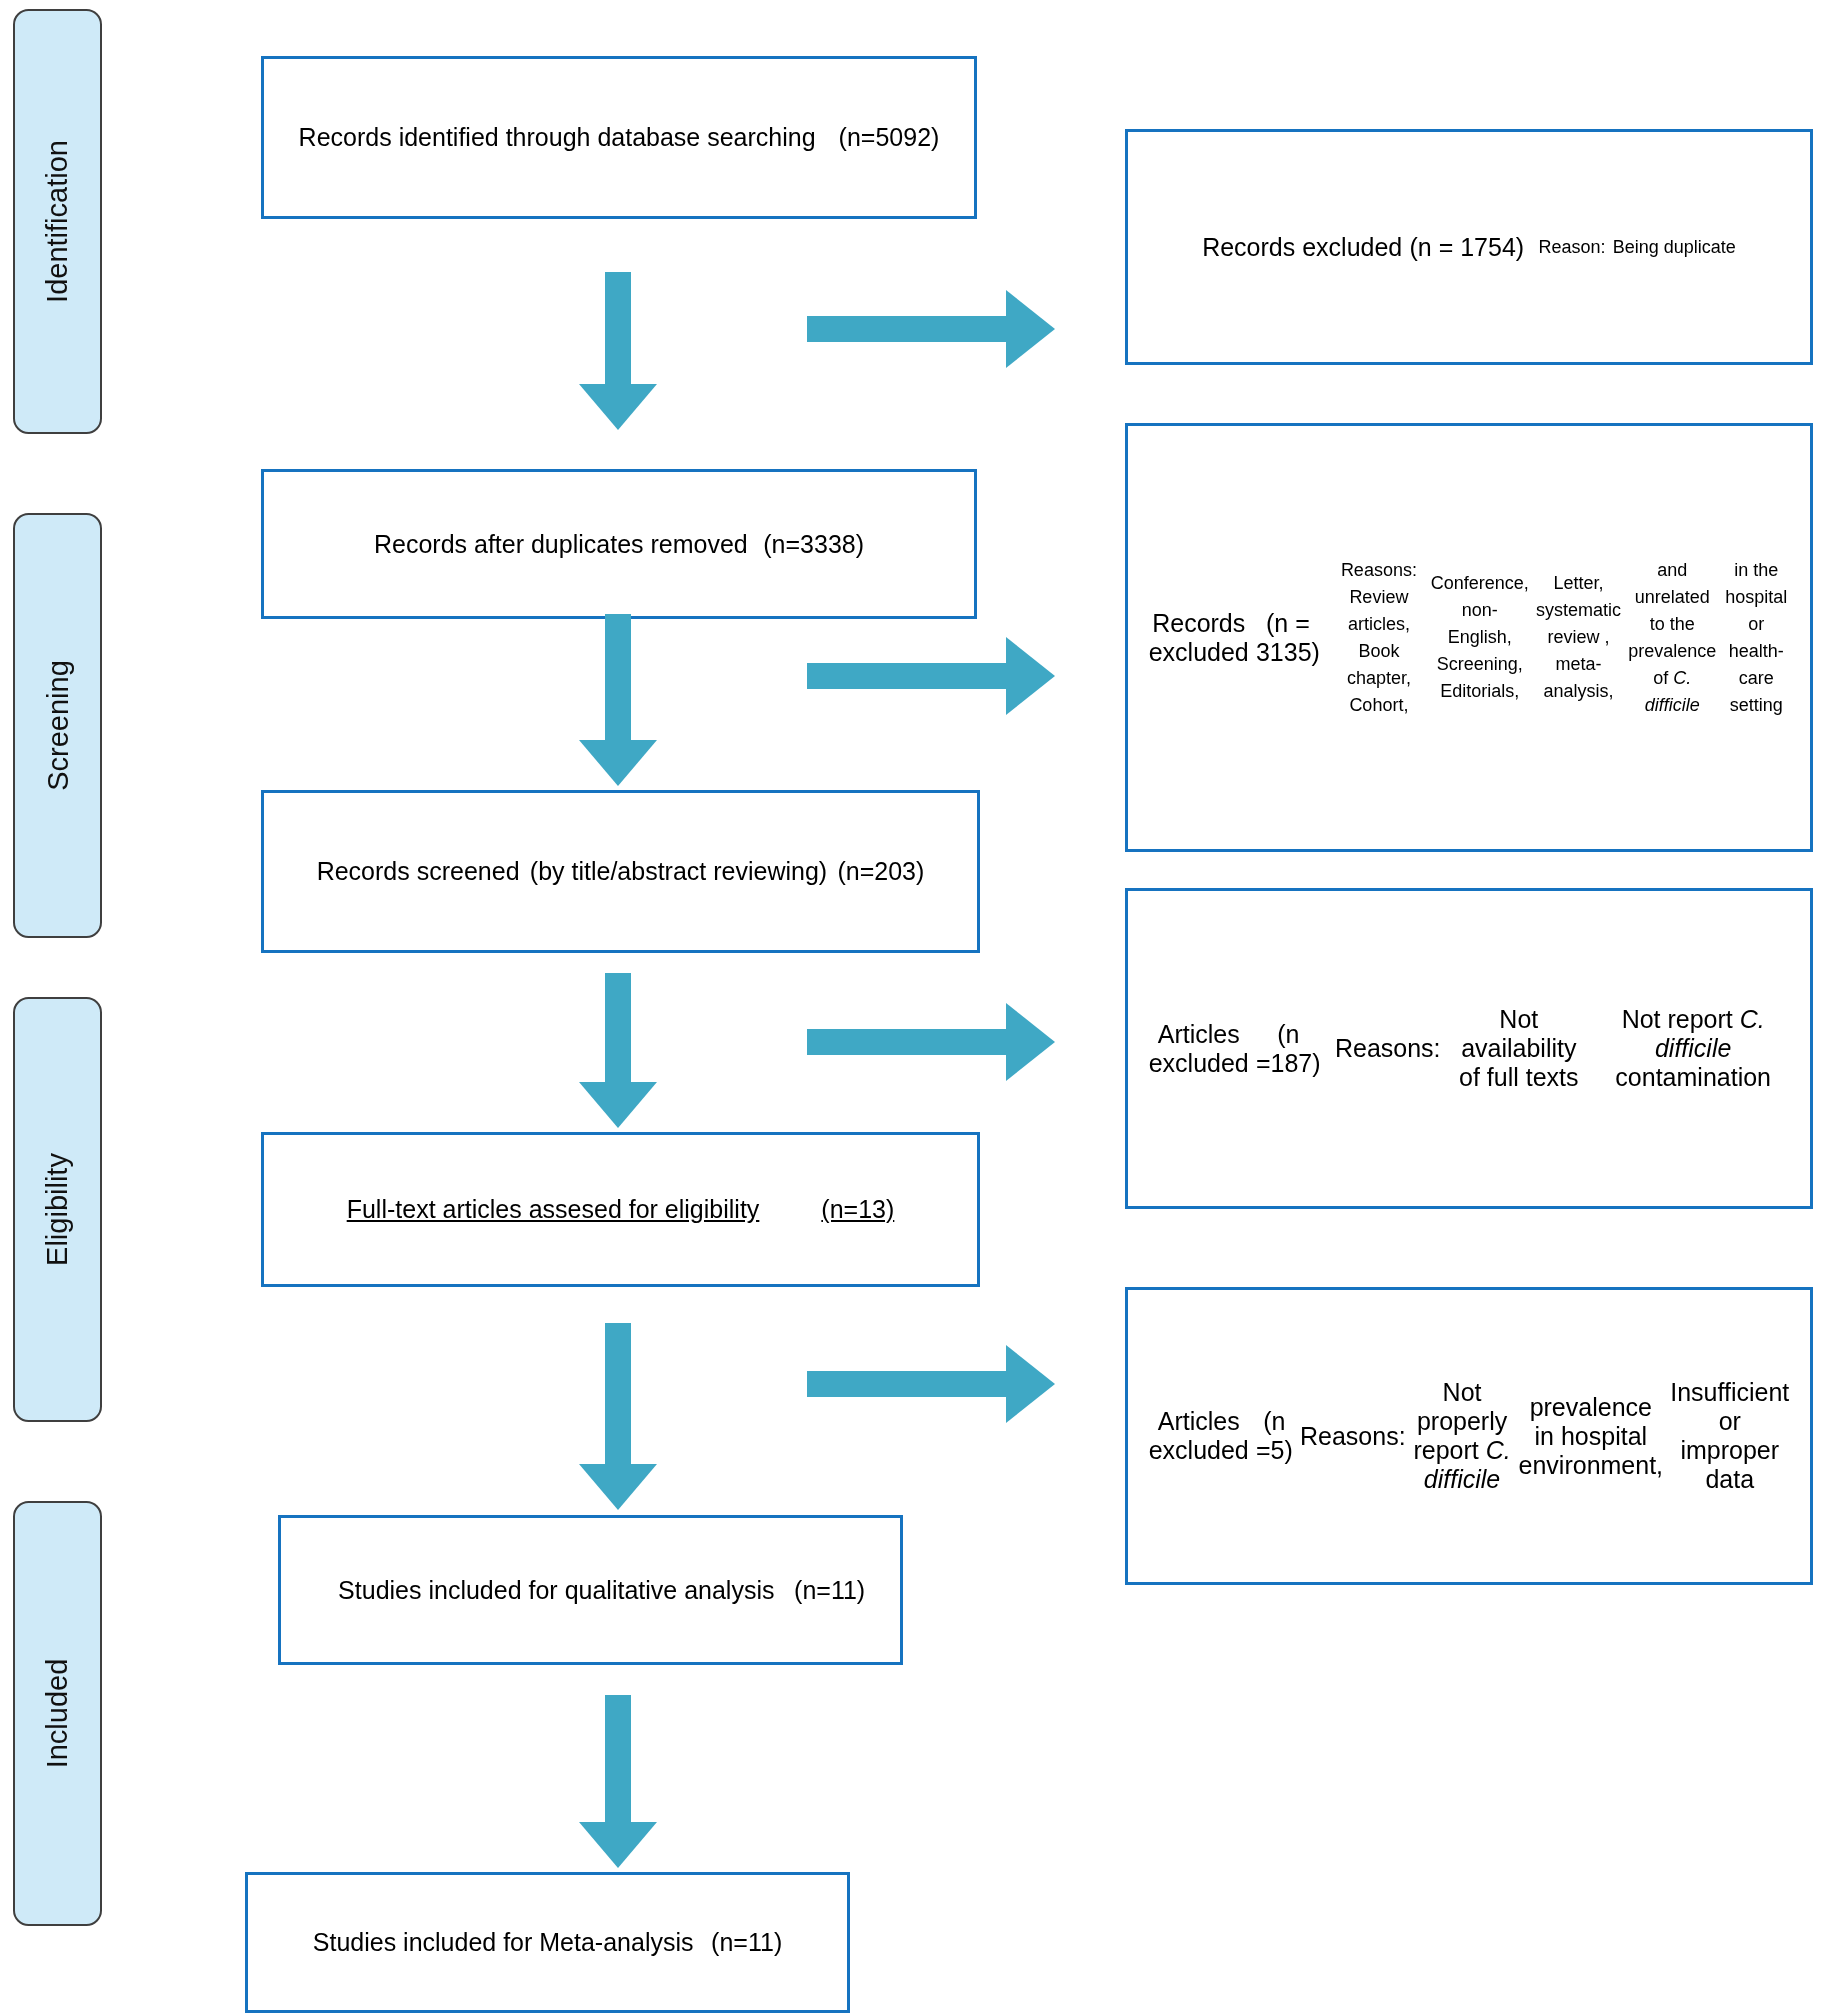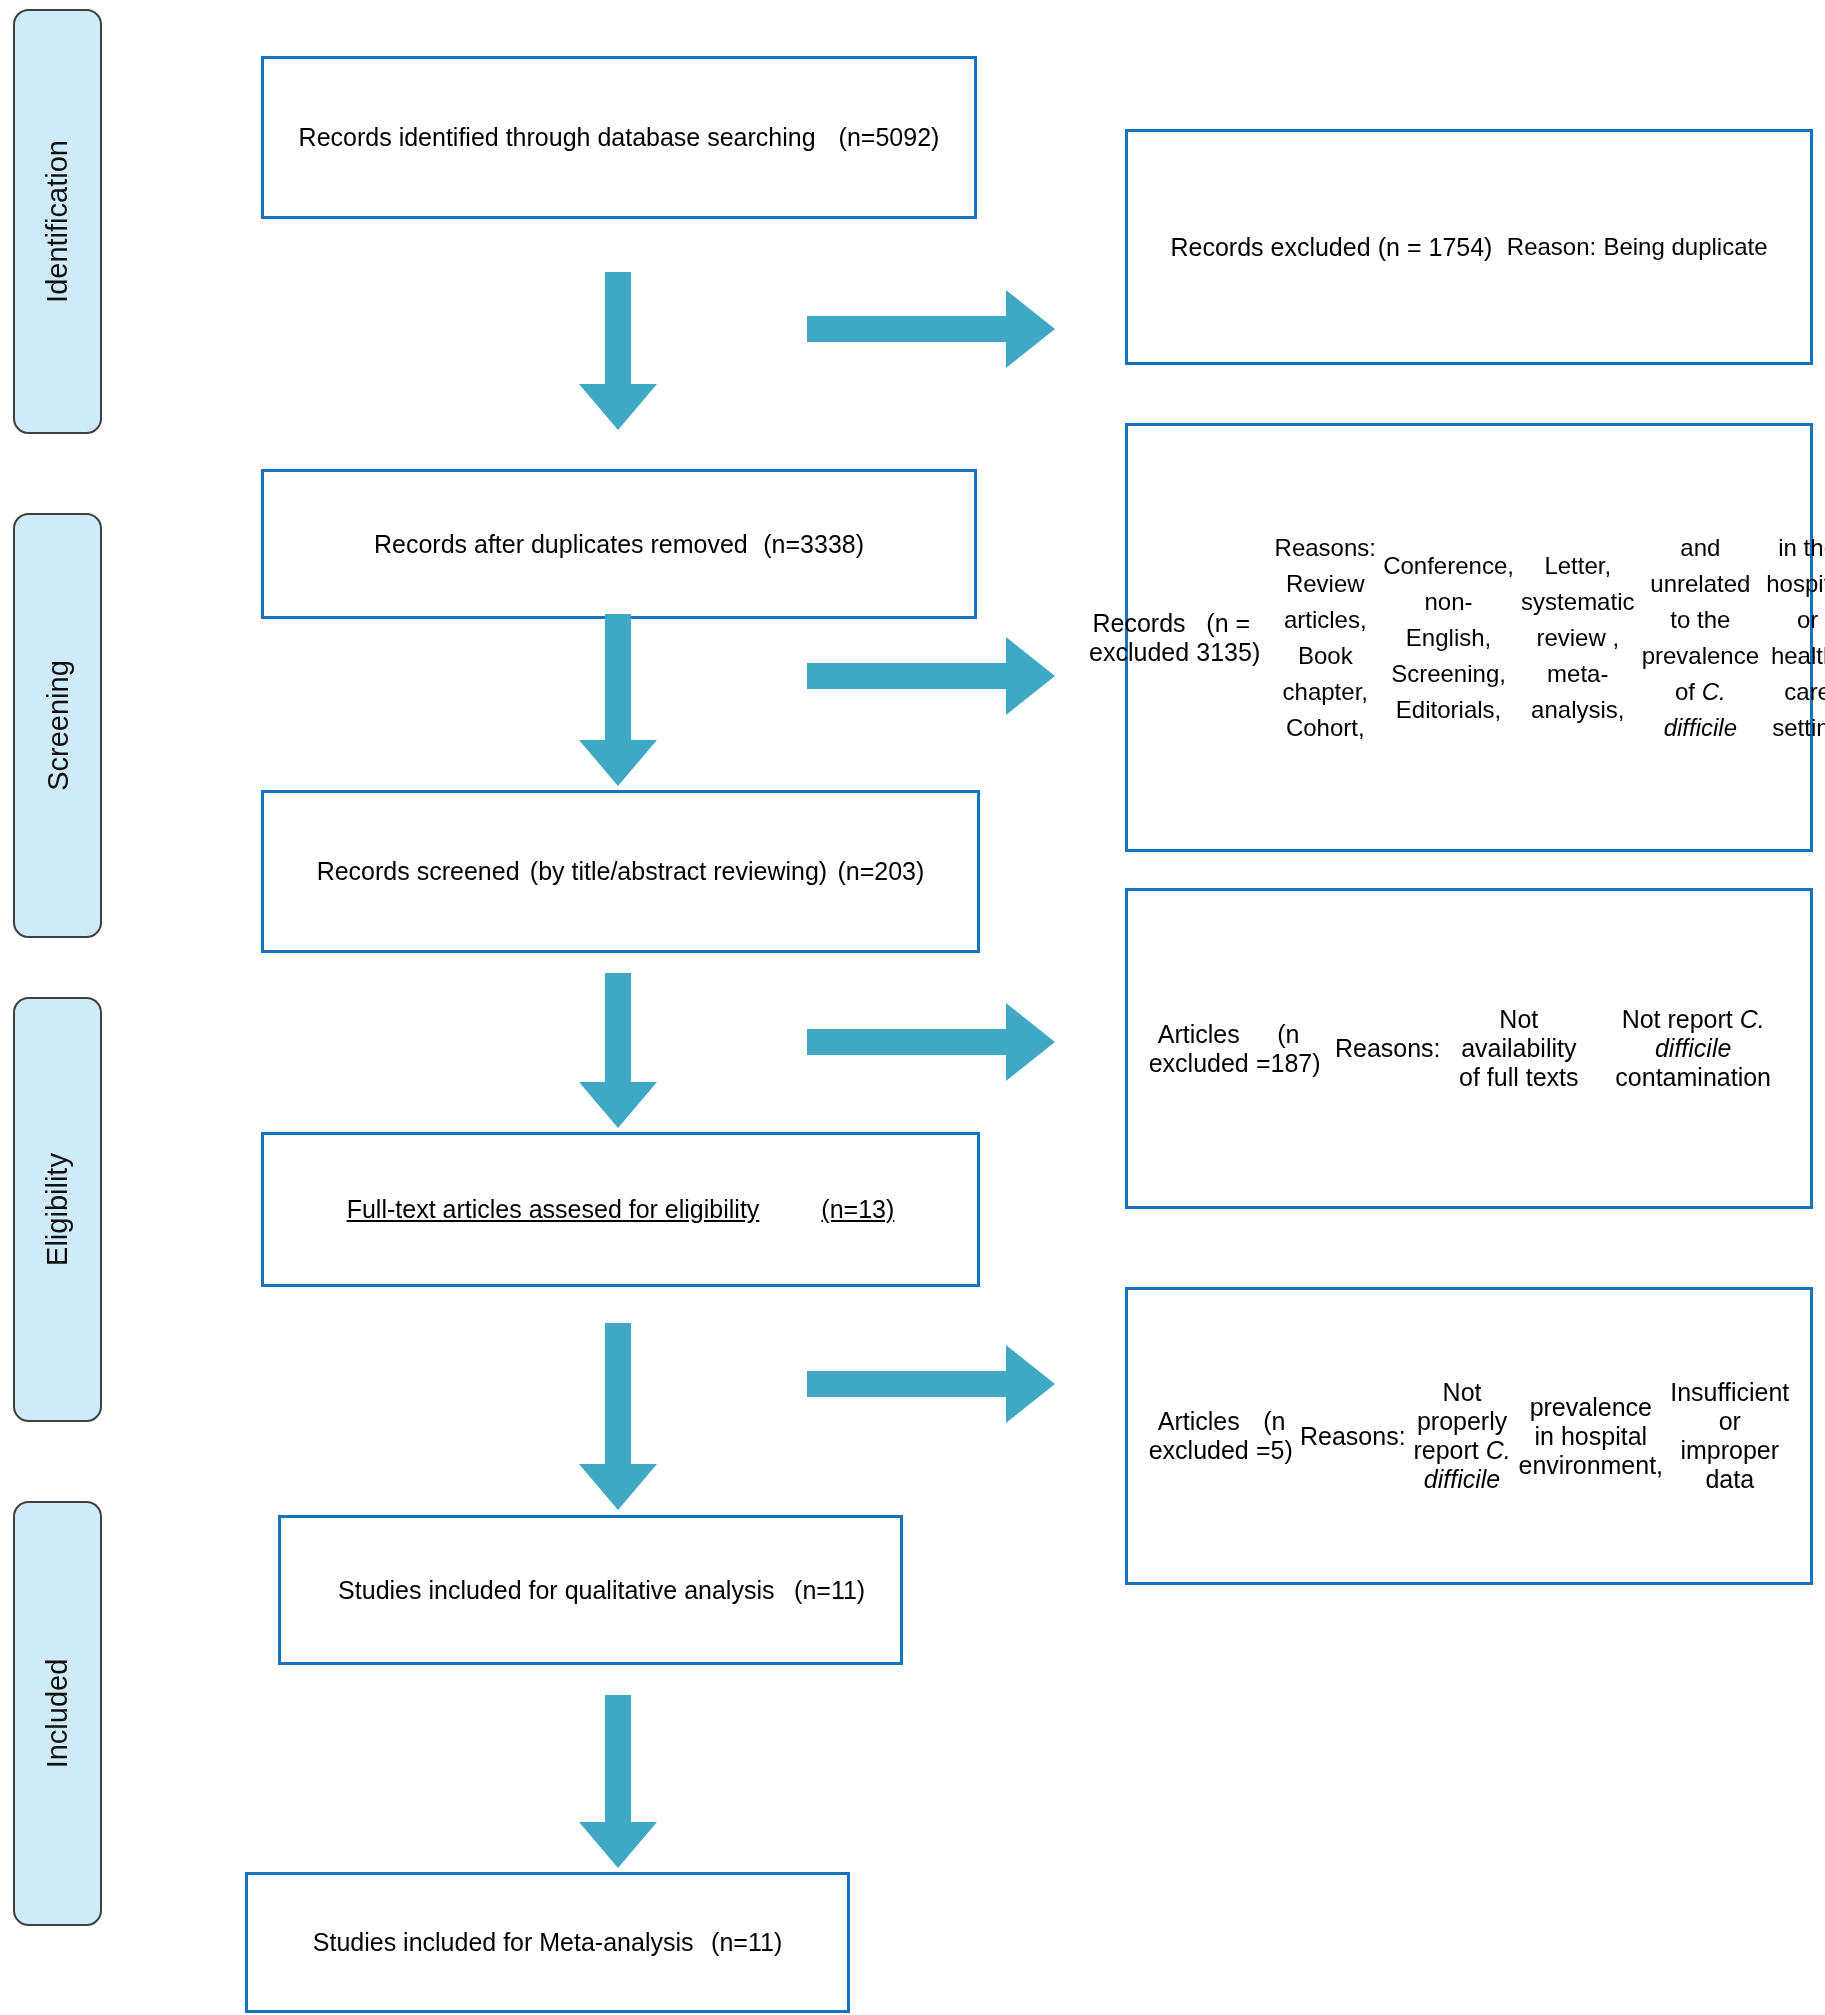--- a/index.html
+++ b/index.html
@@ -31,21 +31,21 @@
     border:3.1px solid var(--blue);
     box-sizing:border-box;
     display:flex;flex-direction:row;align-items:center;justify-content:center;
     text-align:center;padding:10.3px 20.7px;
   }
   .main-box{font-size:25px;gap:23px;}
   .main-box.tight{gap:10.3px;line-height:1.45;justify-content:center;}
   .main-box.spread{justify-content:space-evenly;gap:0;text-decoration:underline;}
   .side-box{font-size:25px;gap:7.2px;}
   .side-box .gap{height:36px;flex:0 0 auto;}
-  .side-box .small{font-size:24px;line-height:1.5;}
+  .side-box .small{font-size:18px;line-height:1.5;}
   .line{display:block;}
   em{font-style:italic;}
 
   
   .v-arrow{
     position:absolute;width:78px;
     display:flex;flex-direction:column;align-items:center;
   }
   .v-arrow .shaft{width:26px;flex:1;background:var(--teal);}
   .v-arrow .head{

